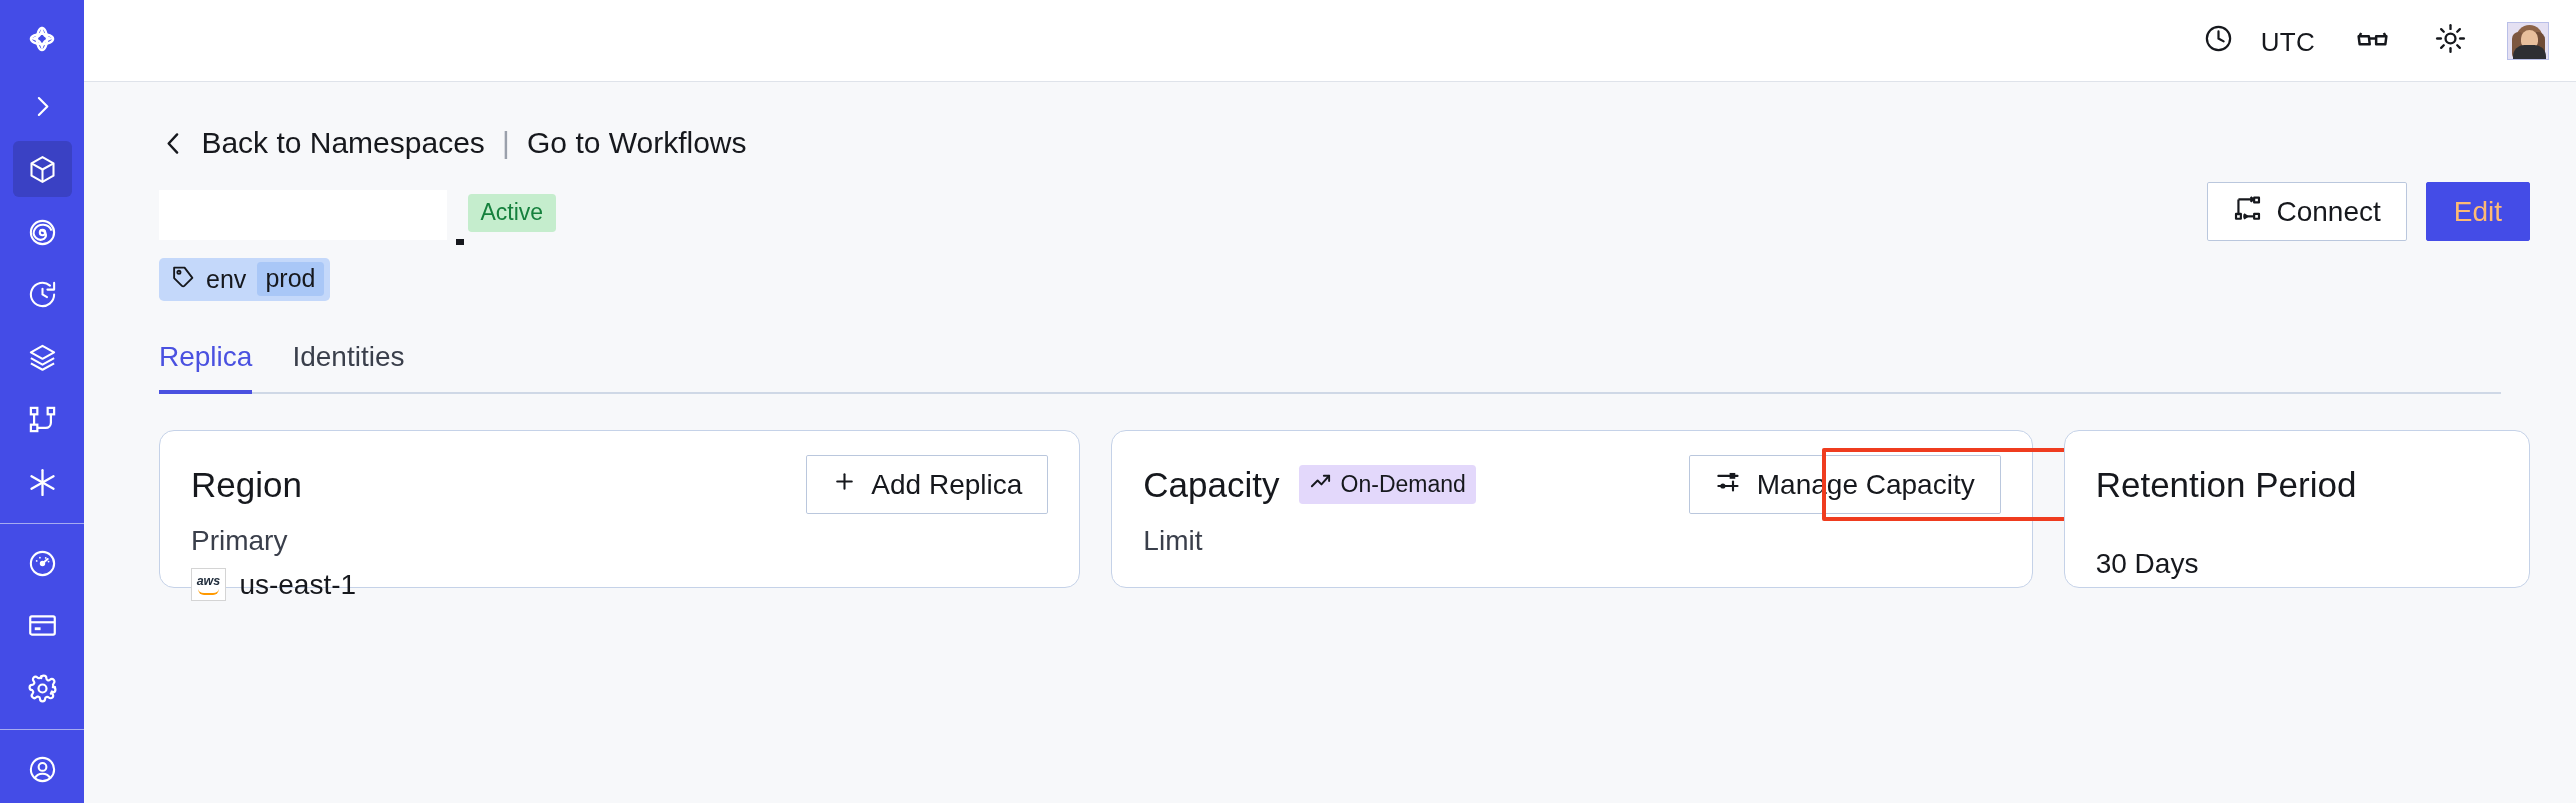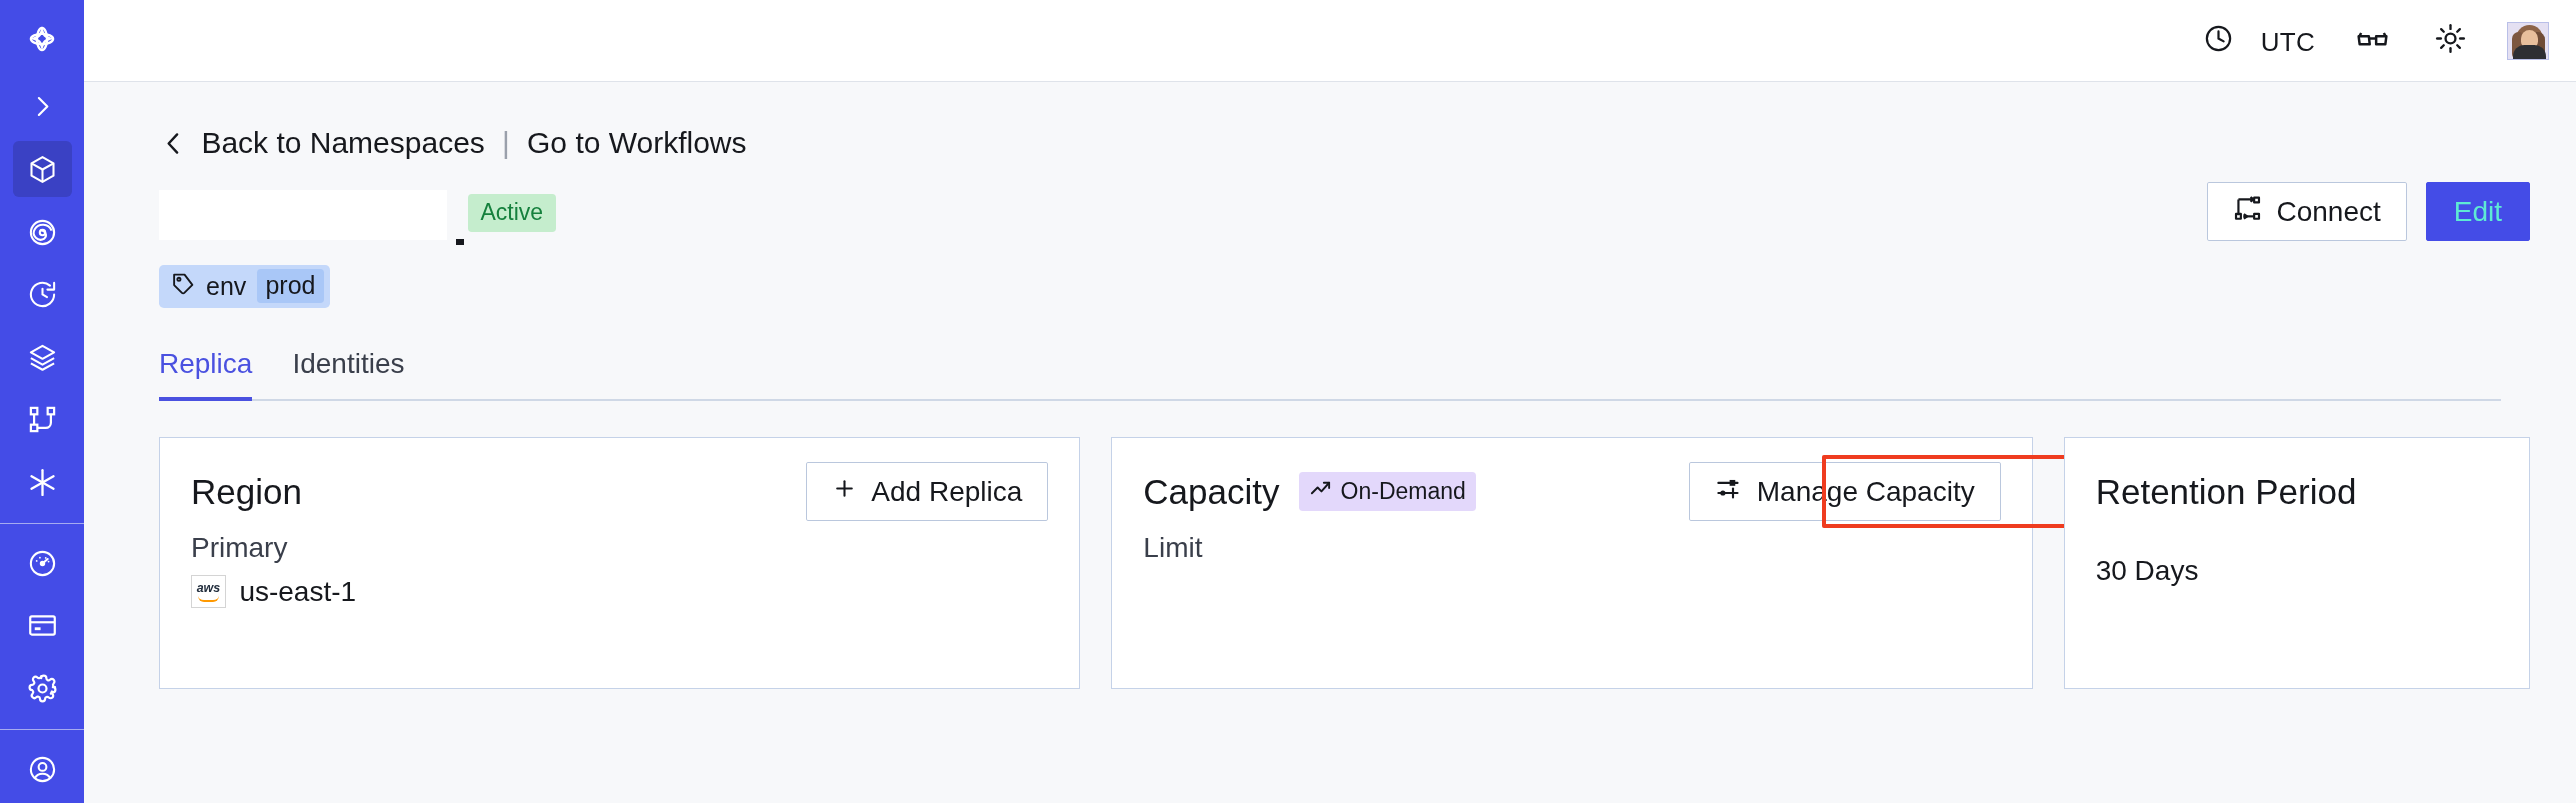--- a/index.html
+++ b/index.html
@@ -83,41 +83,41 @@
     background: #c5edcd; color: #15803d; font-size: 23px;
     padding: 4.8px 12.5px 6.7px; border-radius: 3.8px; margin-left: 21px; margin-top: 5.8px;
   }
   .title-actions { margin-left: auto; display: flex; align-items: center; gap: 19px; margin-top: -5.8px; }
   .btn {
     display: flex; align-items: center; gap: 14.4px;
     font-size: 28px; height: 59px; padding: 0 25px;
     border: 1px solid #bac7dd; background: #ffffff; color: #16181d;
     cursor: pointer; border-radius: 1.9px;
   }
-  .btn.primary { background: #444ce7; color: #5eead4; border-color: #444ce7;
+  .btn.primary { background: #444ce7; color: #fdba74; border-color: #444ce7;
                  padding: 0 27px; }
 
-  .tagrow { margin-top: 10px; }
+  .tagrow { margin-top: 3px; }
   .tag-chip {
     display: inline-flex; align-items: center; gap: 10.5px;
     background: #c4d8fa; border-radius: 4.8px; padding: 3.8px 5.8px 4.8px 11.5px;
     font-size: 25px; color: #16181d;
   }
   .tag-val { background: #a9c7f7; border-radius: 3.8px; padding: 1.9px 8.6px 3.8px; }
 
   .tabs { display: flex; gap: 40px; margin-top: 40px; position: relative; }
   .tab { font-size: 28px; color: #3a3f4b; padding-bottom: 16.3px; cursor: pointer;
          border-bottom: 4.8px solid transparent; }
   .tab.active { color: #4a51e0; border-bottom-color: #4a51e0; }
   .tabs-rule { height: 1.9px; background: #cfd8e6; margin-top: -1.9px; margin-right: 29px; }
 
   .cards { display: flex; gap: 31px; margin-top: 36px; }
   .card {
-    background: #ffffff; border: 1px solid #c5d2e8; border-radius: 0;
-    padding: 27px 31px 29px; position: relative; height: 252px;
+    background: #ffffff; border: 1px solid #c5d2e8; border-radius: 15px;
+    padding: 27px 31px 29px; position: relative; height: 158px;
   }
   .card.region { width: 1072px; }
   .card.capacity { width: 1072px; }
   .card.retention { width: 537px; }
   .card-head { display: flex; align-items: center; height: 54px; }
   .card-title { font-size: 35px; color: #16181d; }
   .badge-ondemand {
     display: inline-flex; align-items: center; gap: 8.6px;
     background: #e3d8fb; color: #16181d; font-size: 23px;
     padding: 4.8px 10.5px 5.8px; border-radius: 3.8px; margin-left: 19px;

